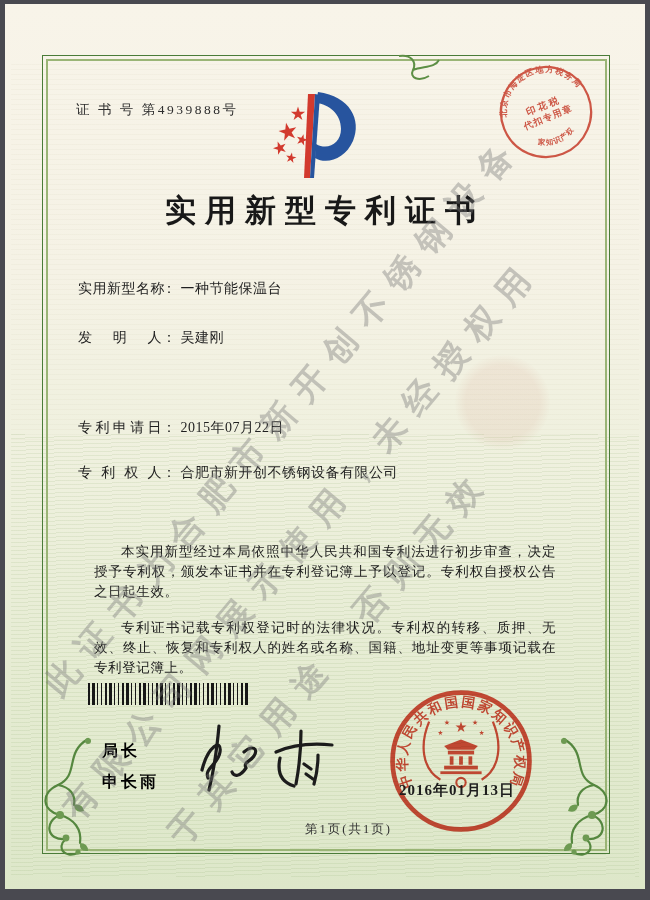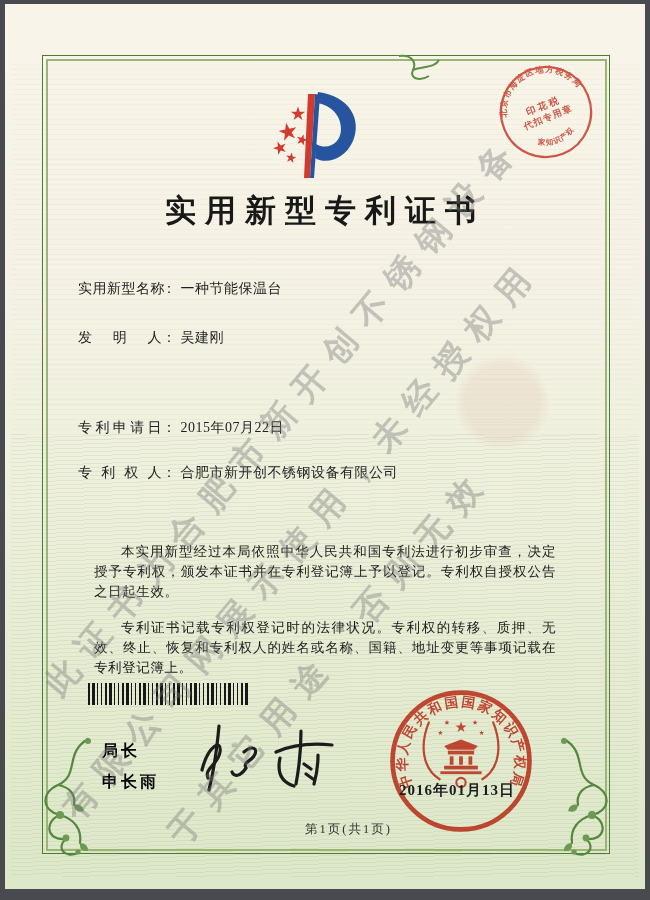--- a/index.html
+++ b/index.html
@@ -99,20 +99,21 @@
       <circle cx="36" cy="103" r="3.4"></circle>
         <circle cx="48" cy="117" r="2.6"></circle>
       <path d="M44,70 q8,-2 10,6 q-9,3 -10,-6z"></path>
         <path d="M50,108 q8,0 8,8 q-9,1 -8,-8z"></path>
     </g>
   </svg>
   <svg class="flourish" style="left:395px;top:50px;" width="48" height="34" viewBox="0 0 48 34">
     <path d="M4,6 C16,4 22,12 18,20 C14,28 24,32 34,26 M18,20 C28,16 40,18 44,10" fill="none" stroke="#5d8f45" stroke-width="2"></path>
   </svg>
 
+  <div class="abs cert-no z10">证 书 号 第4939888号</div>
 
   <svg class="abs z10" style="left:258px;top:88px;" width="105" height="95" viewBox="0 0 105 95">
     <defs>
       <path id="star" d="M0,-10 L2.24,-3.09 L9.51,-3.09 L3.63,1.18 L5.88,8.09 L0,3.82 L-5.88,8.09 L-3.63,1.18 L-9.51,-3.09 L-2.24,-3.09 Z"></path>
     </defs>
     <path d="M50,6 L57,6 L52,90 L46,90 Z" fill="#d23a2e"></path>
     <path d="M57,6 L62,7 L56,90 L52,90 Z" fill="#27549e"></path>
     <path d="M60,4 C92,8 104,32 95,53 C87,71 69,77 57,70 L58,56 C70,63 83,55 83,41 C83,26 71,16 58,15 Z" fill="#27549e"></path>
     <g fill="#d23a2e">
       <use href="#star" transform="translate(40,26) scale(0.75)"></use>

